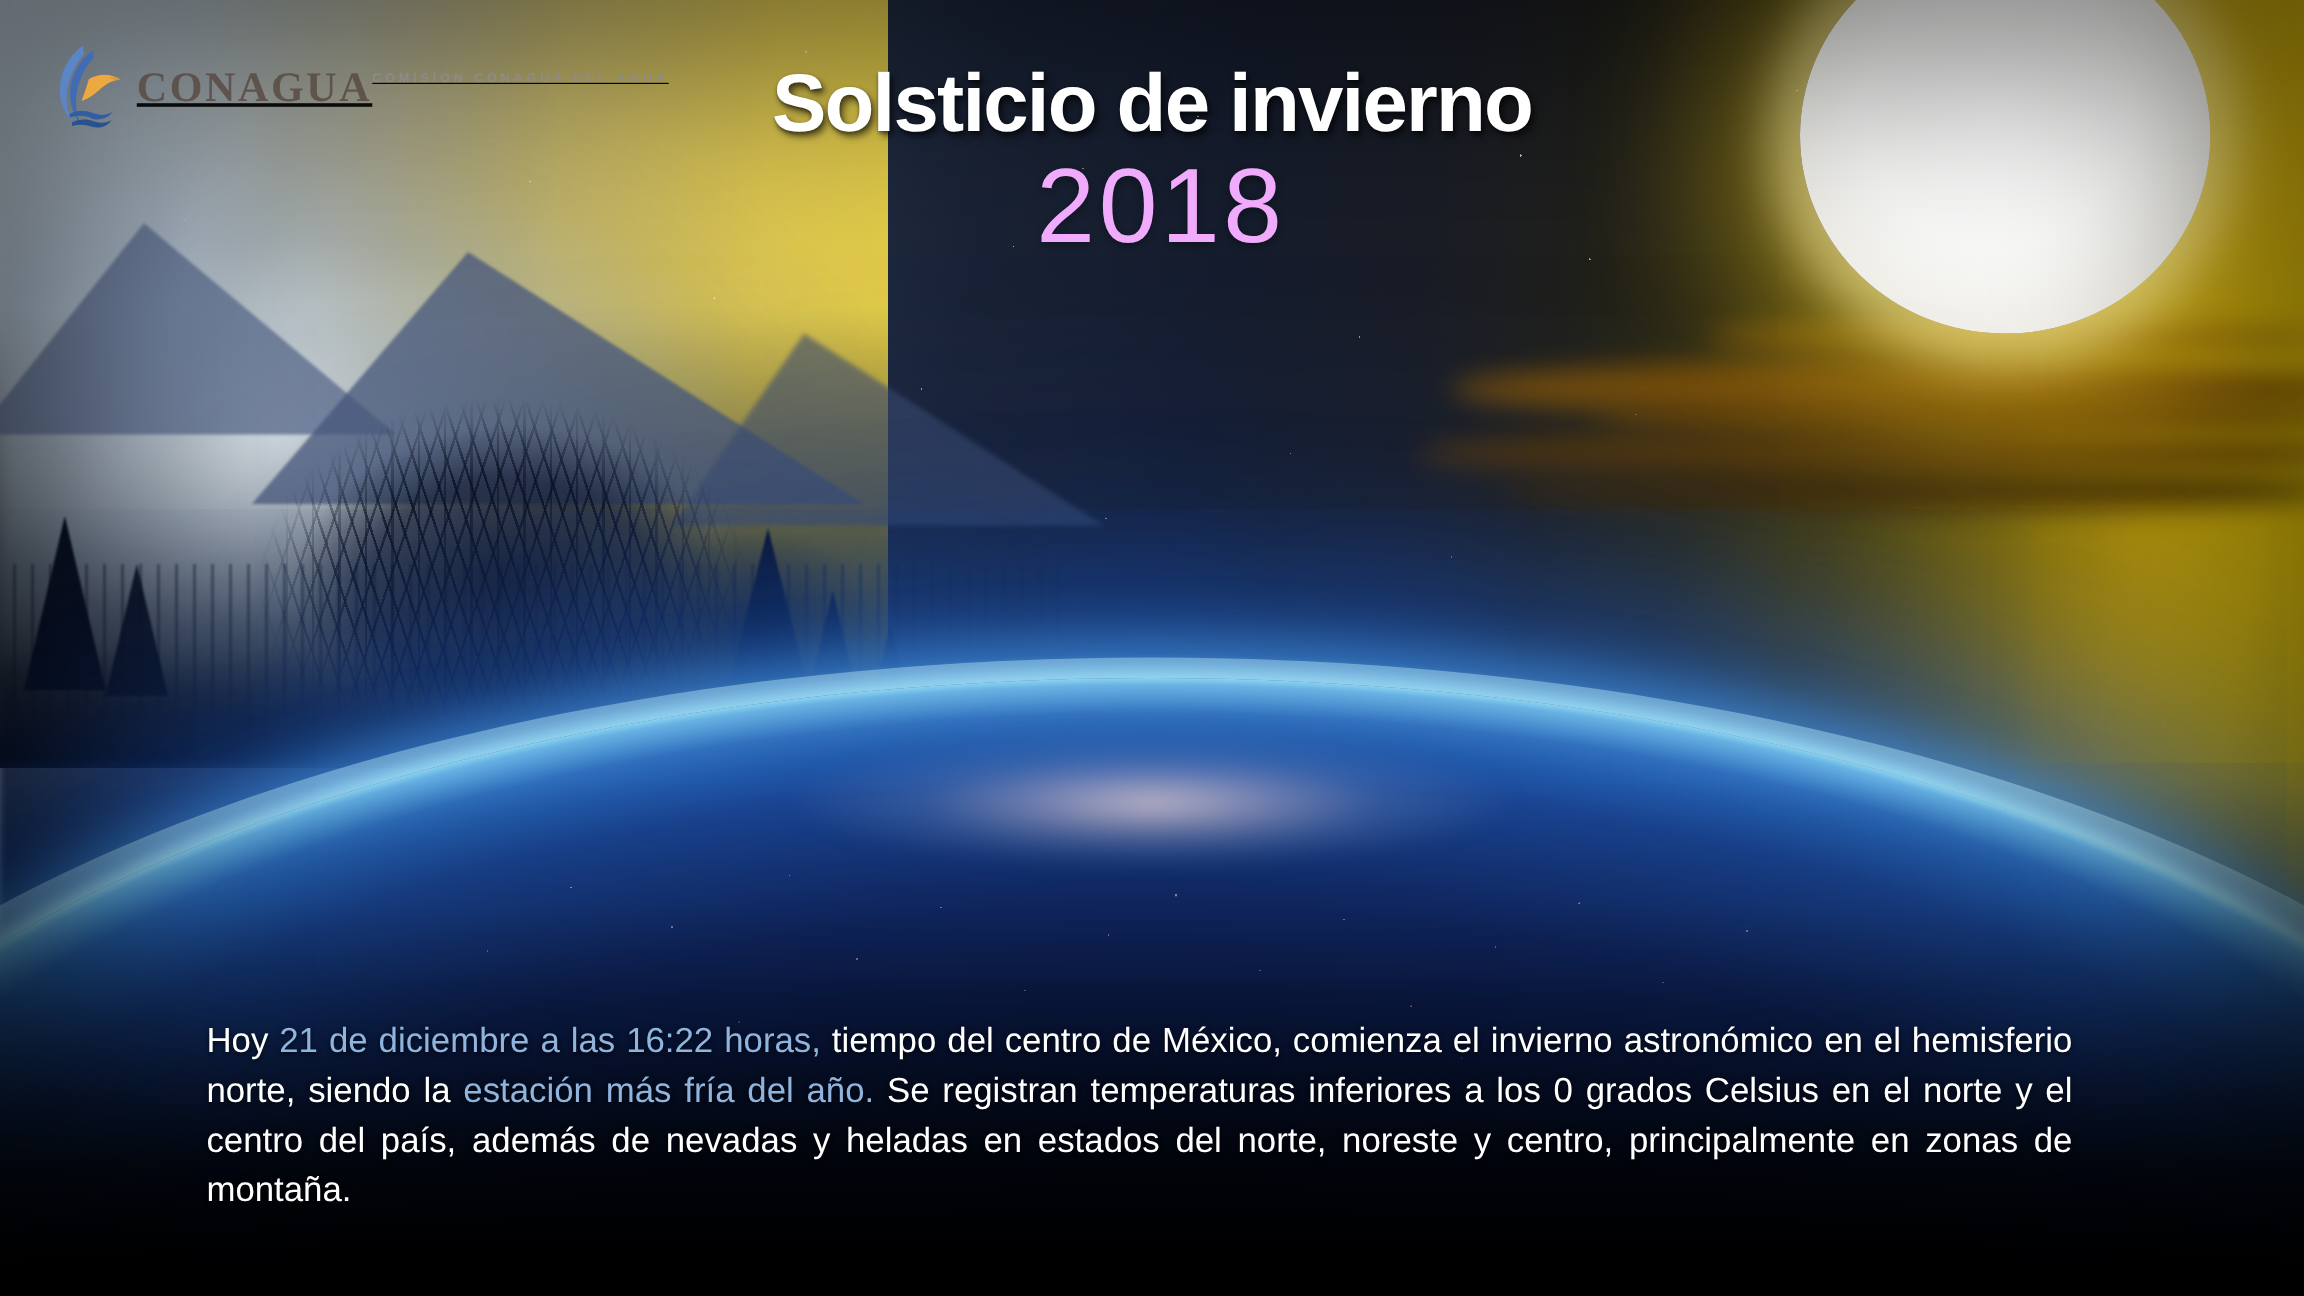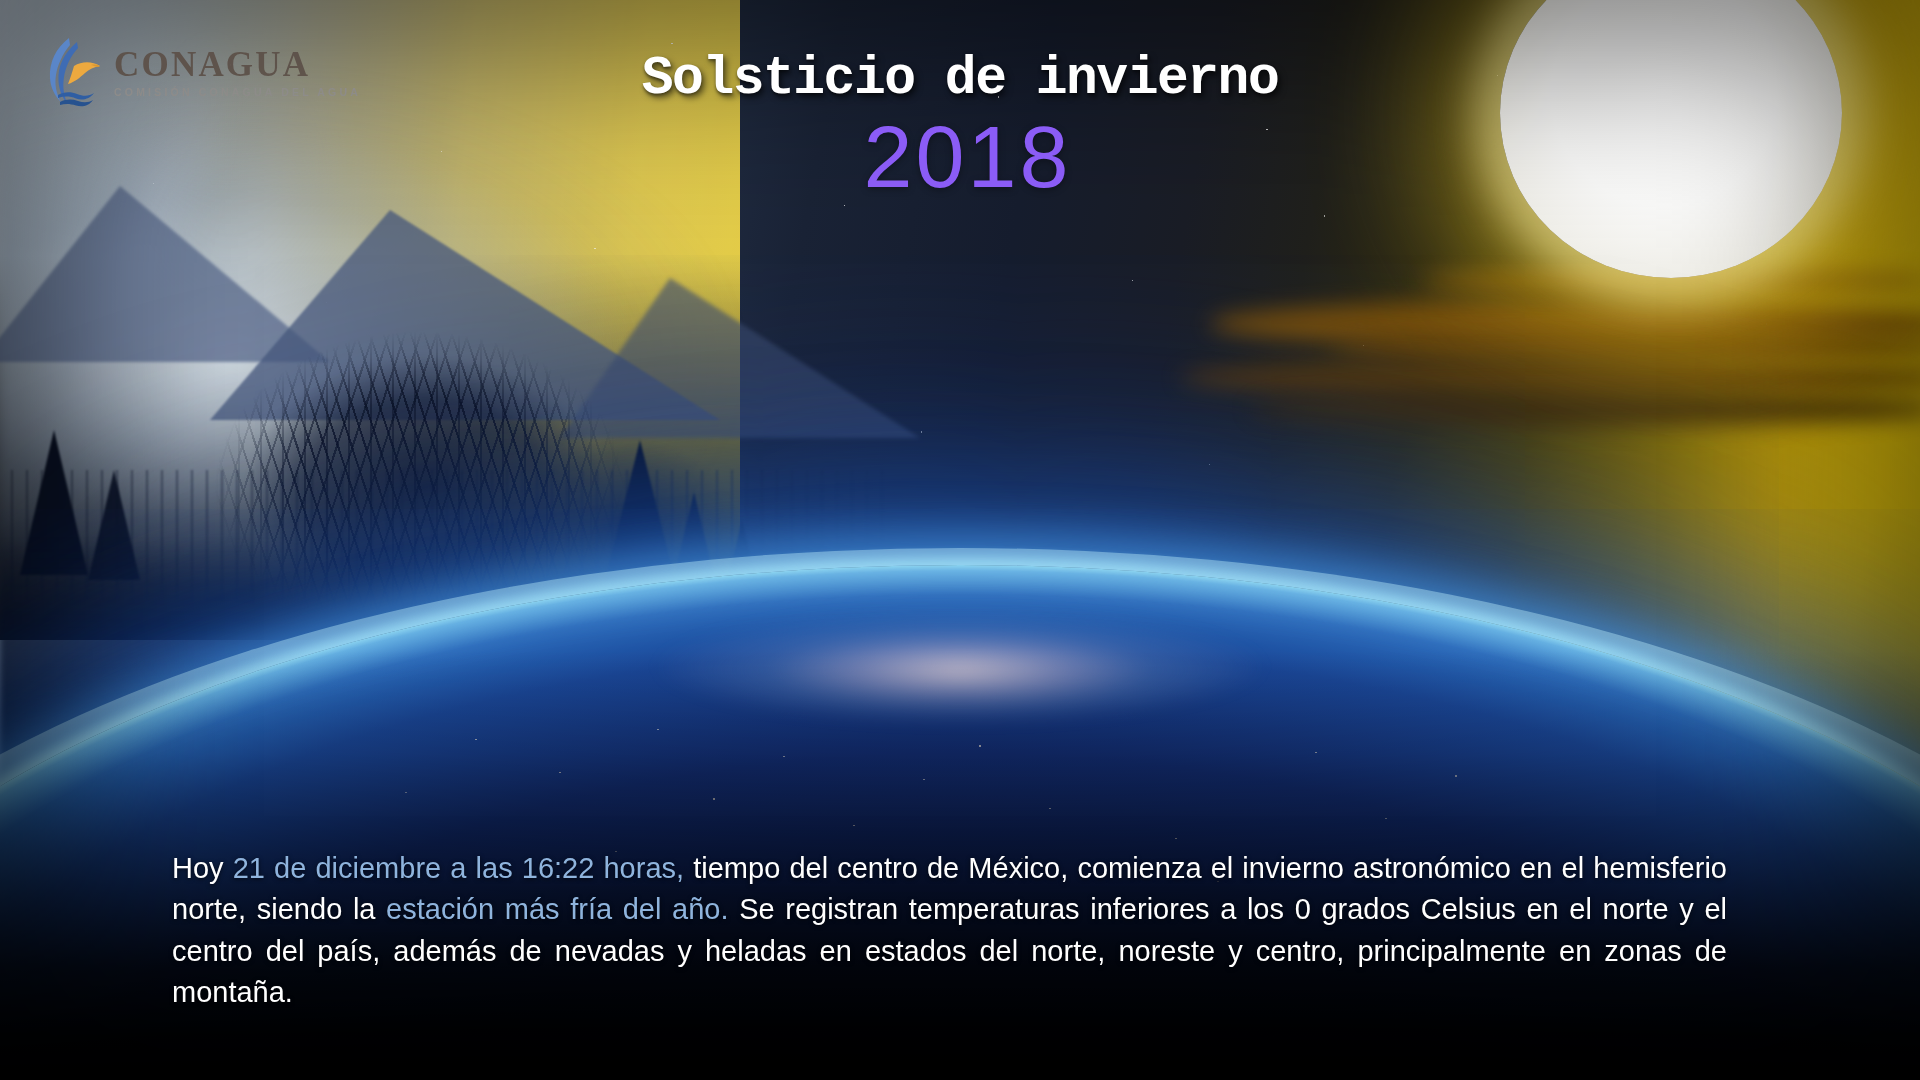--- a/index.html
+++ b/index.html
@@ -368,21 +368,21 @@
   .logo {
     position: absolute;
     left: 44px;
     top: 36px;
     display: flex;
     align-items: center;
     gap: 8px;
     z-index: 6;
   }
   .logo-mark { width: 62px; height: 72px; display:block; }
-  .logo-words { display: flex; flex-direction: column; line-height: 1; }
+  .logo-words { display: flex; flex-direction: row; line-height: 1; text-decoration: underline; }
   .logo-title {
     font-family: "Liberation Serif", serif;
     font-size: 35px;
     letter-spacing: 2.2px;
     font-weight: 700;
     color: #5c5048;
     opacity: .92;
   }
   .logo-sub {
     font-family: "Liberation Sans", sans-serif;
@@ -396,37 +396,37 @@
 
   
   .headline-wrap {
     position: absolute;
     left: 0; right: 0;
     top: 52px;
     text-align: center;
     z-index: 6;
   }
   .headline {
-    font-family: Liberation Mono, monospace;
+    font-family: Liberation Sans, sans-serif;
     font-weight: 700;
-    font-size: 53px;
+    font-size: 68px;
     letter-spacing: -1.5px;
     color: #ffffff;
     text-shadow:
       3px 4px 6px rgba(0,0,0,.55),
       0 2px 3px rgba(0,0,0,.4);
     line-height: 1.02;
     margin: 0;
     text-align: center;
   }
   .year {
     font-family: "Liberation Sans", sans-serif;
     font-weight: 300;
     font-size: 88px;
-    color: #8b5cf6;
+    color: #f0abfc;
     letter-spacing: 3px;
     line-height: 1.12;
     margin: 2px 0 0 15px;
     text-shadow: 0 2px 7px rgba(0,0,0,.35);
   }
 
   
   .body-text {
     position: absolute;
     left: 172px;

